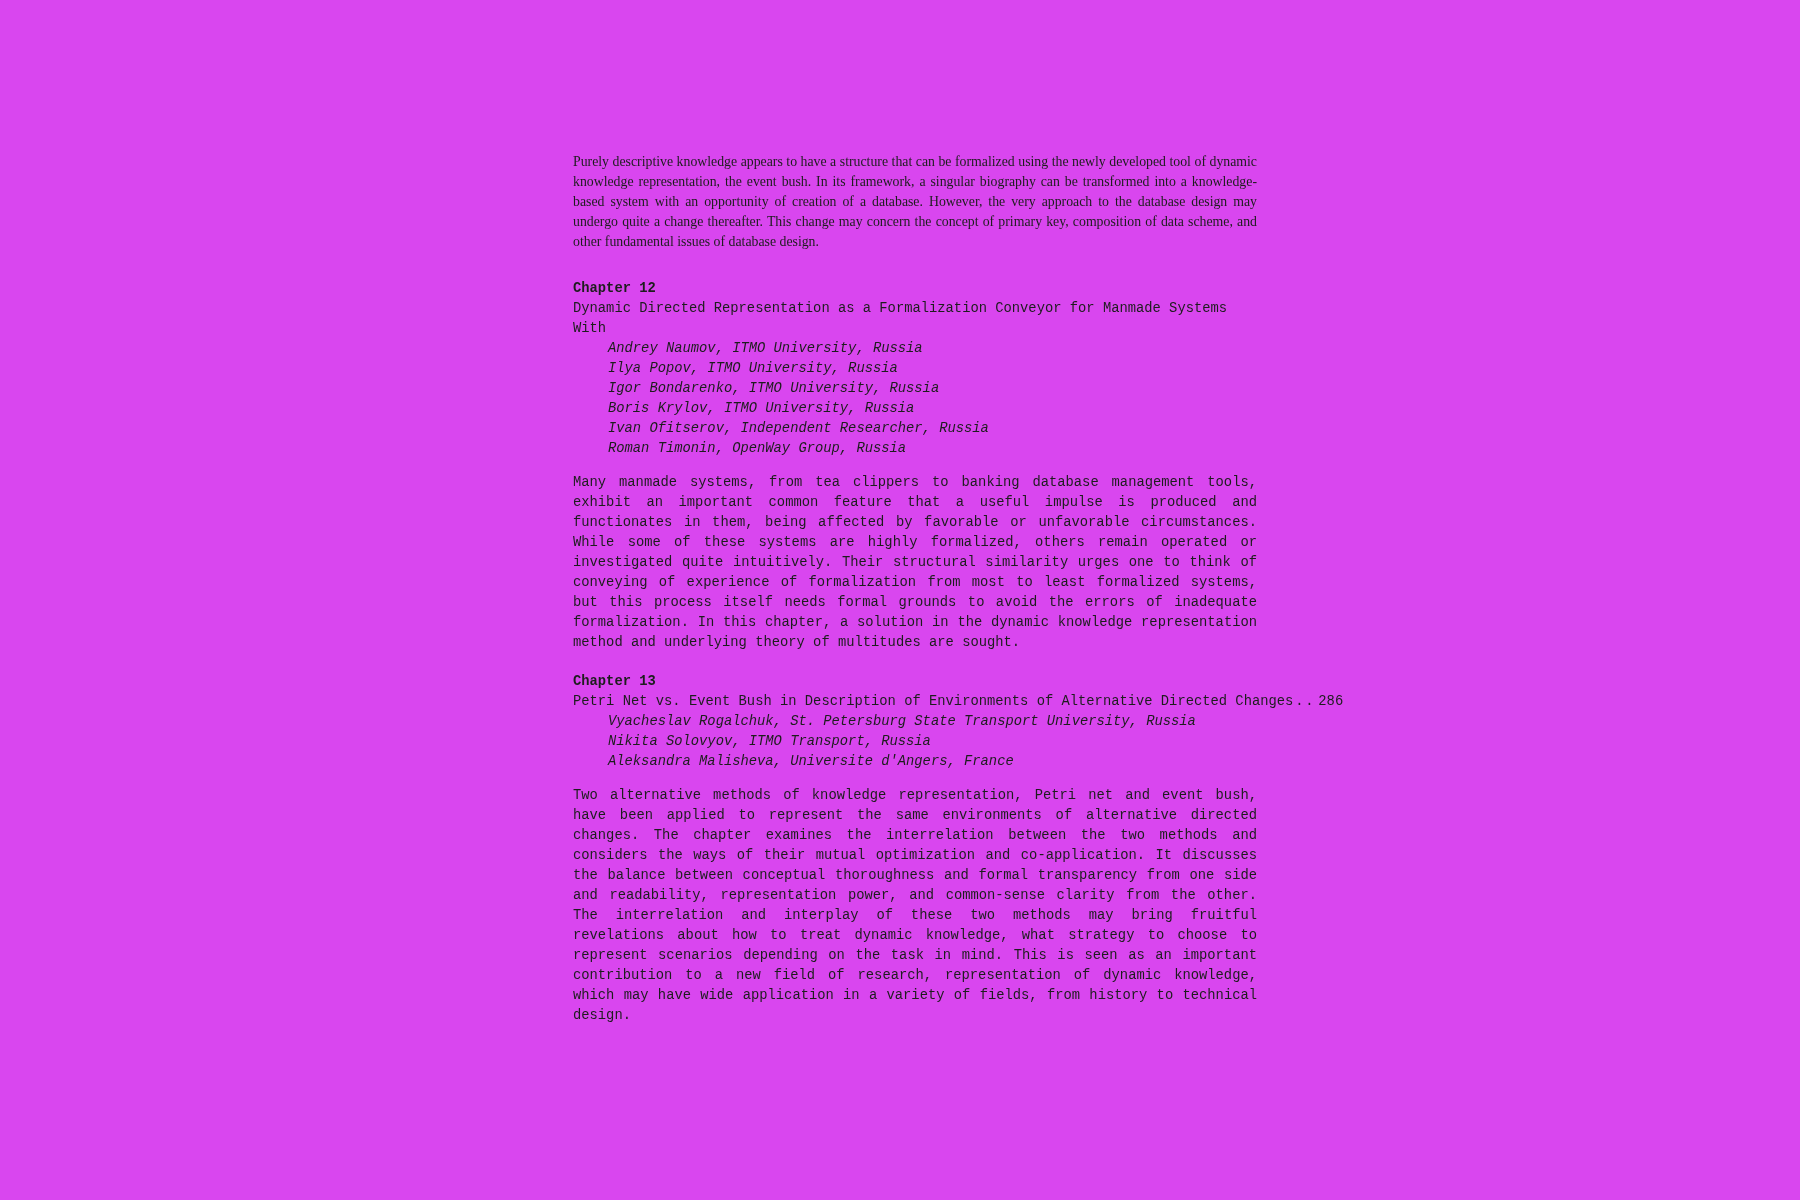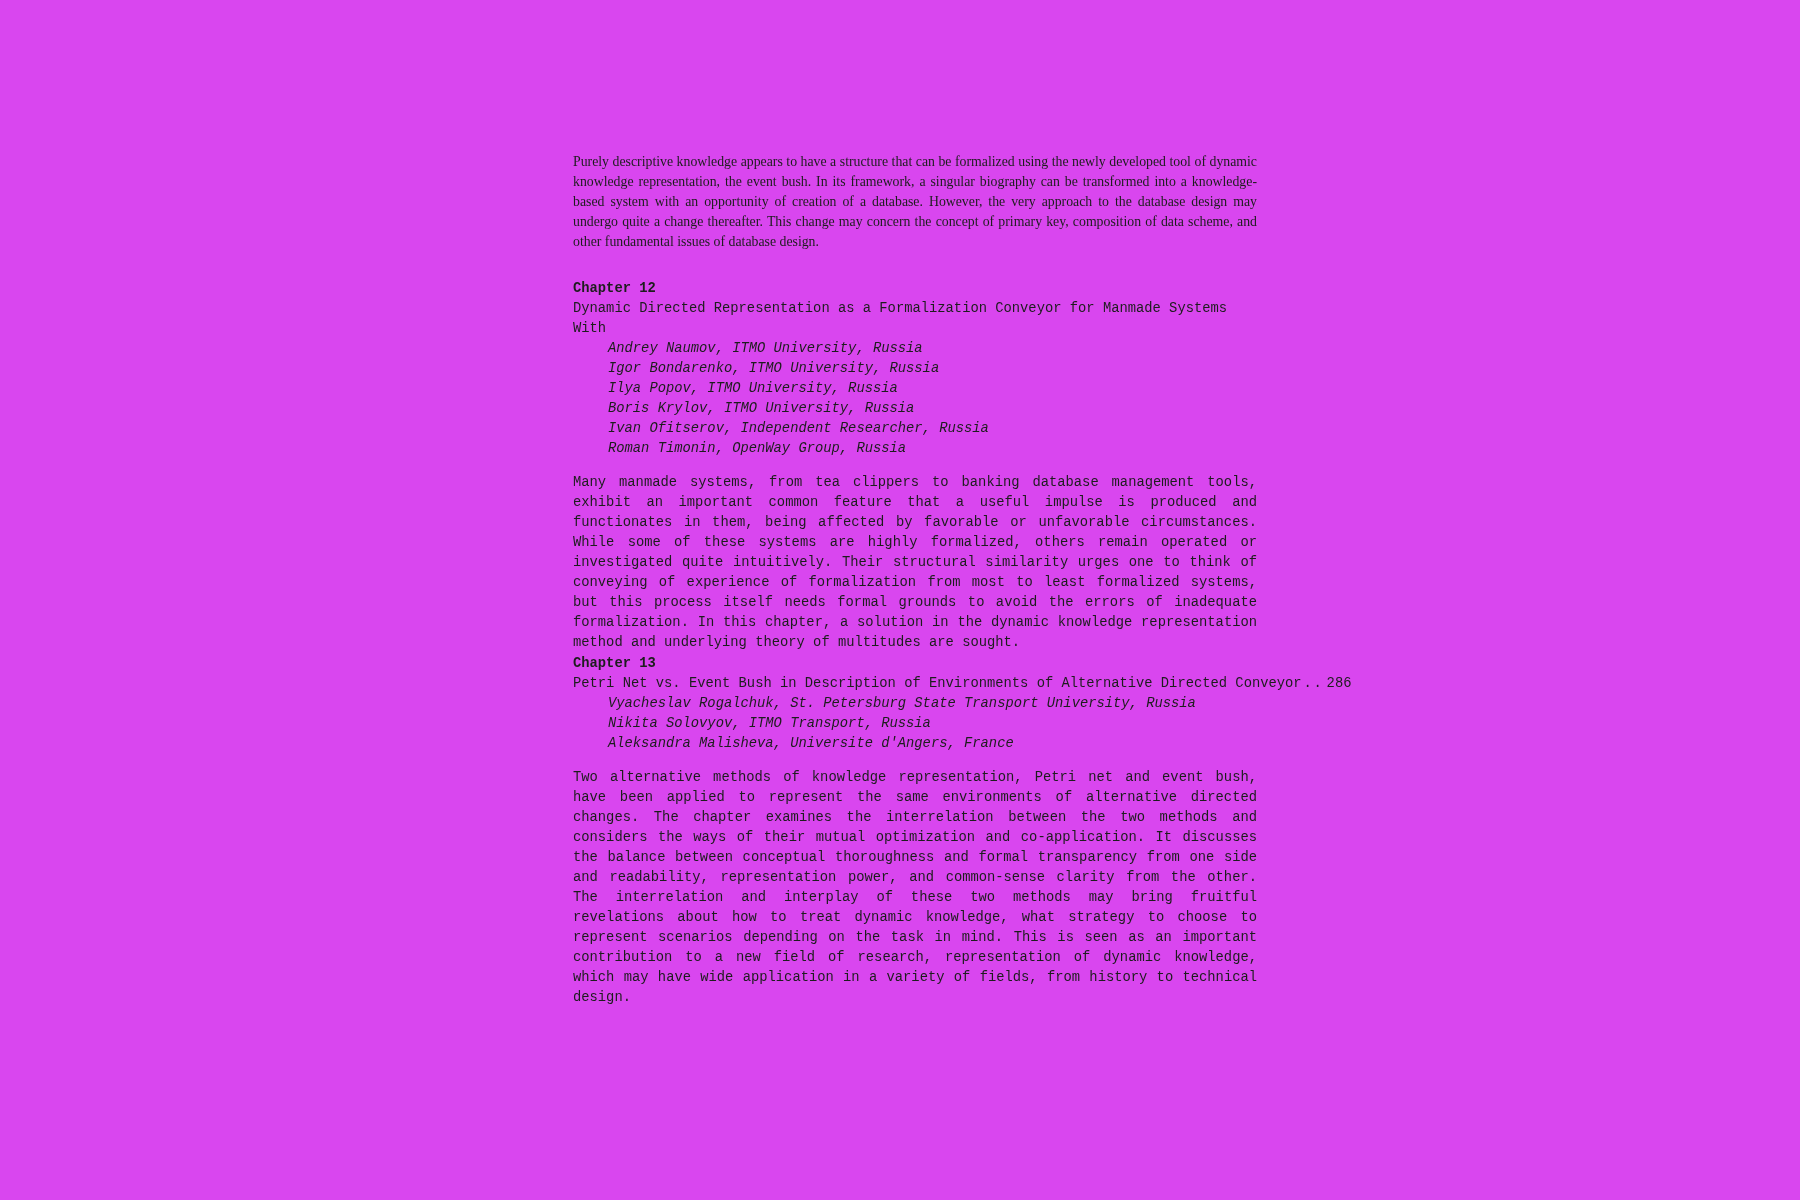--- a/index.html
+++ b/index.html
@@ -31,21 +31,21 @@
   .para {
     margin: 0;
     text-align: justify;
     text-justify: inter-word;
   }
   .chapter {
     margin-top: 27px;
     font-family: Liberation Mono, monospace;
   }
   .chapter.second {
-    margin-top: 1px;
+    margin-top: 19px;
   }
   .chapter-heading {
     font-size: 13.8px;
     line-height: 20px;
     font-weight: bold;
     margin: 0;
   }
   .title-line {
     margin: 0;
   }
@@ -91,33 +91,33 @@
 <main class="page">
   <section class="content">
 
     <p class="para">Purely descriptive knowledge appears to have a structure that can be formalized using the newly developed tool of dynamic knowledge representation, the event bush. In its framework, a singular biography can be transformed into a knowledge-based system with an opportunity of creation of a database. However, the very approach to the database design may undergo quite a change thereafter. This change may concern the concept of primary key, composition of data scheme, and other fundamental issues of database design.</p>
 
     <section class="chapter">
       <h2 class="chapter-heading">Chapter 12</h2>
       <div class="title-line">Dynamic Directed Representation as a Formalization Conveyor for Manmade Systems With</div>
       <ul class="authors">
         <li>Andrey Naumov, ITMO University, Russia</li>
+        <li>Ilya Popov, ITMO University, Russia</li>
         <li>Igor Bondarenko, ITMO University, Russia</li>
-        <li>Ilya Popov, ITMO University, Russia</li>
         <li>Boris Krylov, ITMO University, Russia</li>
         <li>Ivan Ofitserov, Independent Researcher, Russia</li>
         <li>Roman Timonin, OpenWay Group, Russia</li>
       </ul>
       <p class="para abstract">Many manmade systems, from tea clippers to banking database management tools, exhibit an important common feature that a useful impulse is produced and functionates in them, being affected by favorable or unfavorable circumstances. While some of these systems are highly formalized, others remain operated or investigated quite intuitively. Their structural similarity urges one to think of conveying of experience of formalization from most to least formalized systems, but this process itself needs formal grounds to avoid the errors of inadequate formalization. In this chapter, a solution in the dynamic knowledge representation method and underlying theory of multitudes are sought.</p>
     </section>
 
     <section class="chapter second">
       <h2 class="chapter-heading">Chapter 13</h2>
       <div class="toc-row">
-        <span class="toc-title">Petri Net vs. Event Bush in Description of Environments of Alternative Directed Conveyor</span>
+        <span class="toc-title">Petri Net vs. Event Bush in Description of Environments of Alternative Directed Changes</span>
         <span class="leader"></span>
         <span class="pagenum">286</span>
       </div>
       <ul class="authors">
         <li>Vyacheslav Rogalchuk, St. Petersburg State Transport University, Russia</li>
         <li>Nikita Solovyov, ITMO Transport, Russia</li>
         <li>Aleksandra Malisheva, Universite d'Angers, France</li>
       </ul>
       <p class="para abstract">Two alternative methods of knowledge representation, Petri net and event bush, have been applied to represent the same environments of alternative directed changes. The chapter examines the interrelation between the two methods and considers the ways of their mutual optimization and co-application. It discusses the balance between conceptual thoroughness and formal transparency from one side and readability, representation power, and common-sense clarity from the other. The interrelation and interplay of these two methods may bring fruitful revelations about how to treat dynamic knowledge, what strategy to choose to represent scenarios depending on the task in mind. This is seen as an important contribution to a new field of research, representation of dynamic knowledge, which may have wide application in a variety of fields, from history to technical design.</p>
     </section>

